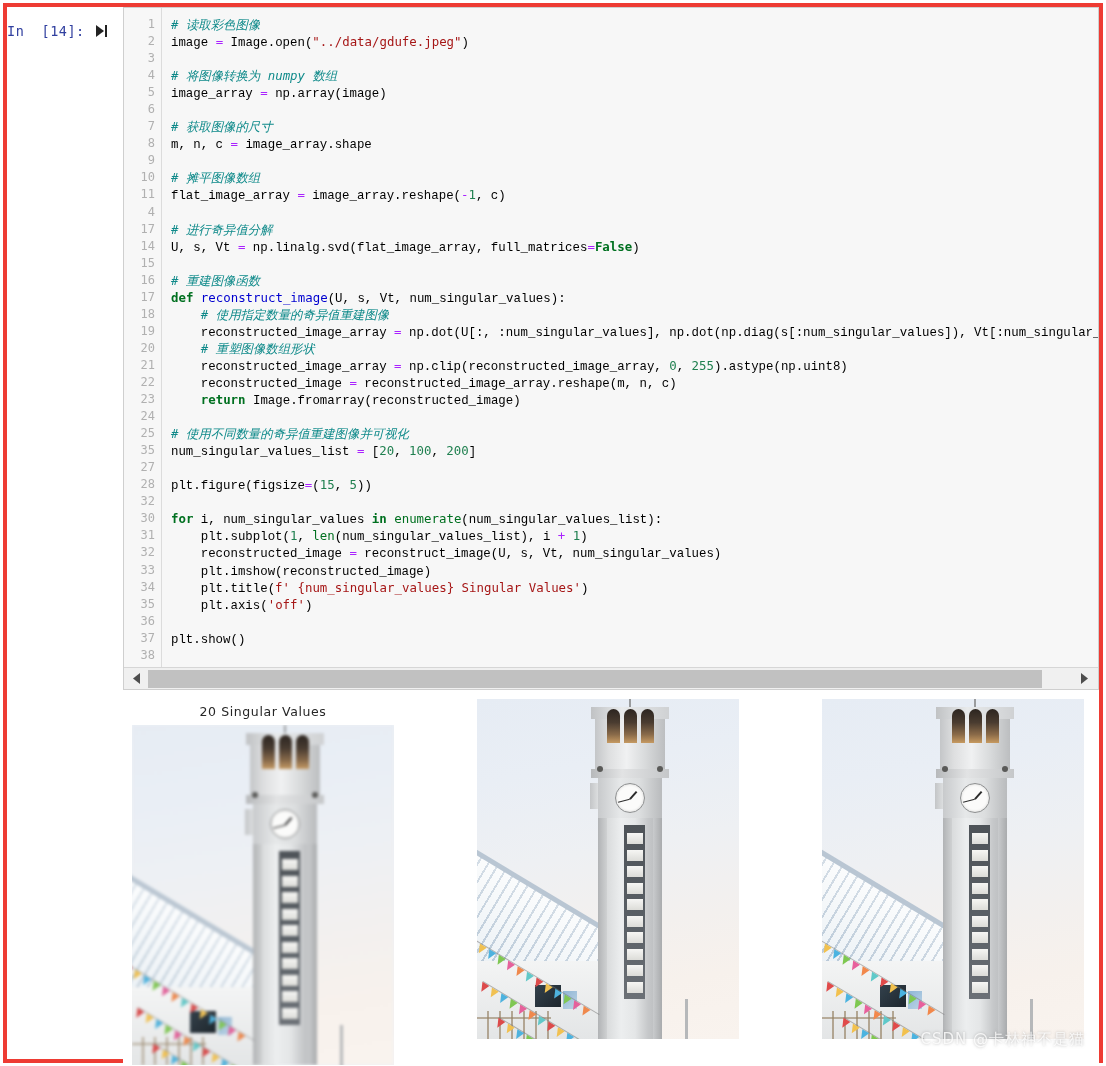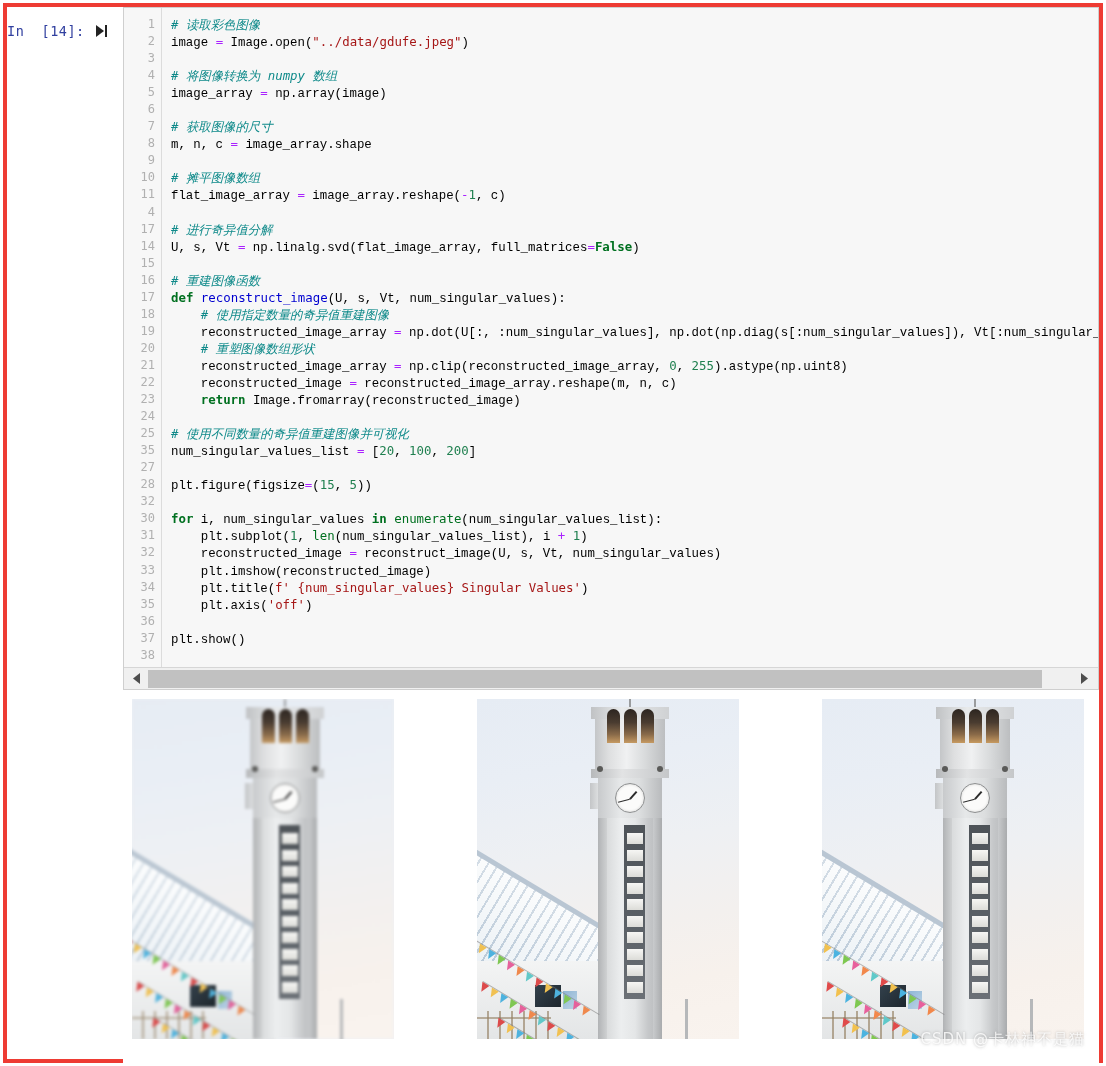--- a/index.html
+++ b/index.html
@@ -484,20 +484,21 @@
               <polygon points="0,0 0,11 7,5.5" fill="#4d4d4d"></polygon>
             </svg>
           </span>
         </div>
       </div>
     </div>
 
     <div class="output">
       <div class="figure" id="figure">
           <div class="subplot s0">
+            <div class="sp-title">20 Singular Values</div>
             <div class="sp-img q20">
               <div class="photo">
                 <div class="sky"></div>
                 <div class="roof"></div>
                 <div class="roof-shade"></div>
                 <div class="roof-rail"></div>
                 <div class="wall-lower"></div>
                 <div class="dark-window"></div>
                 <div class="blue-window"></div>
                 <div class="railing"></div>

